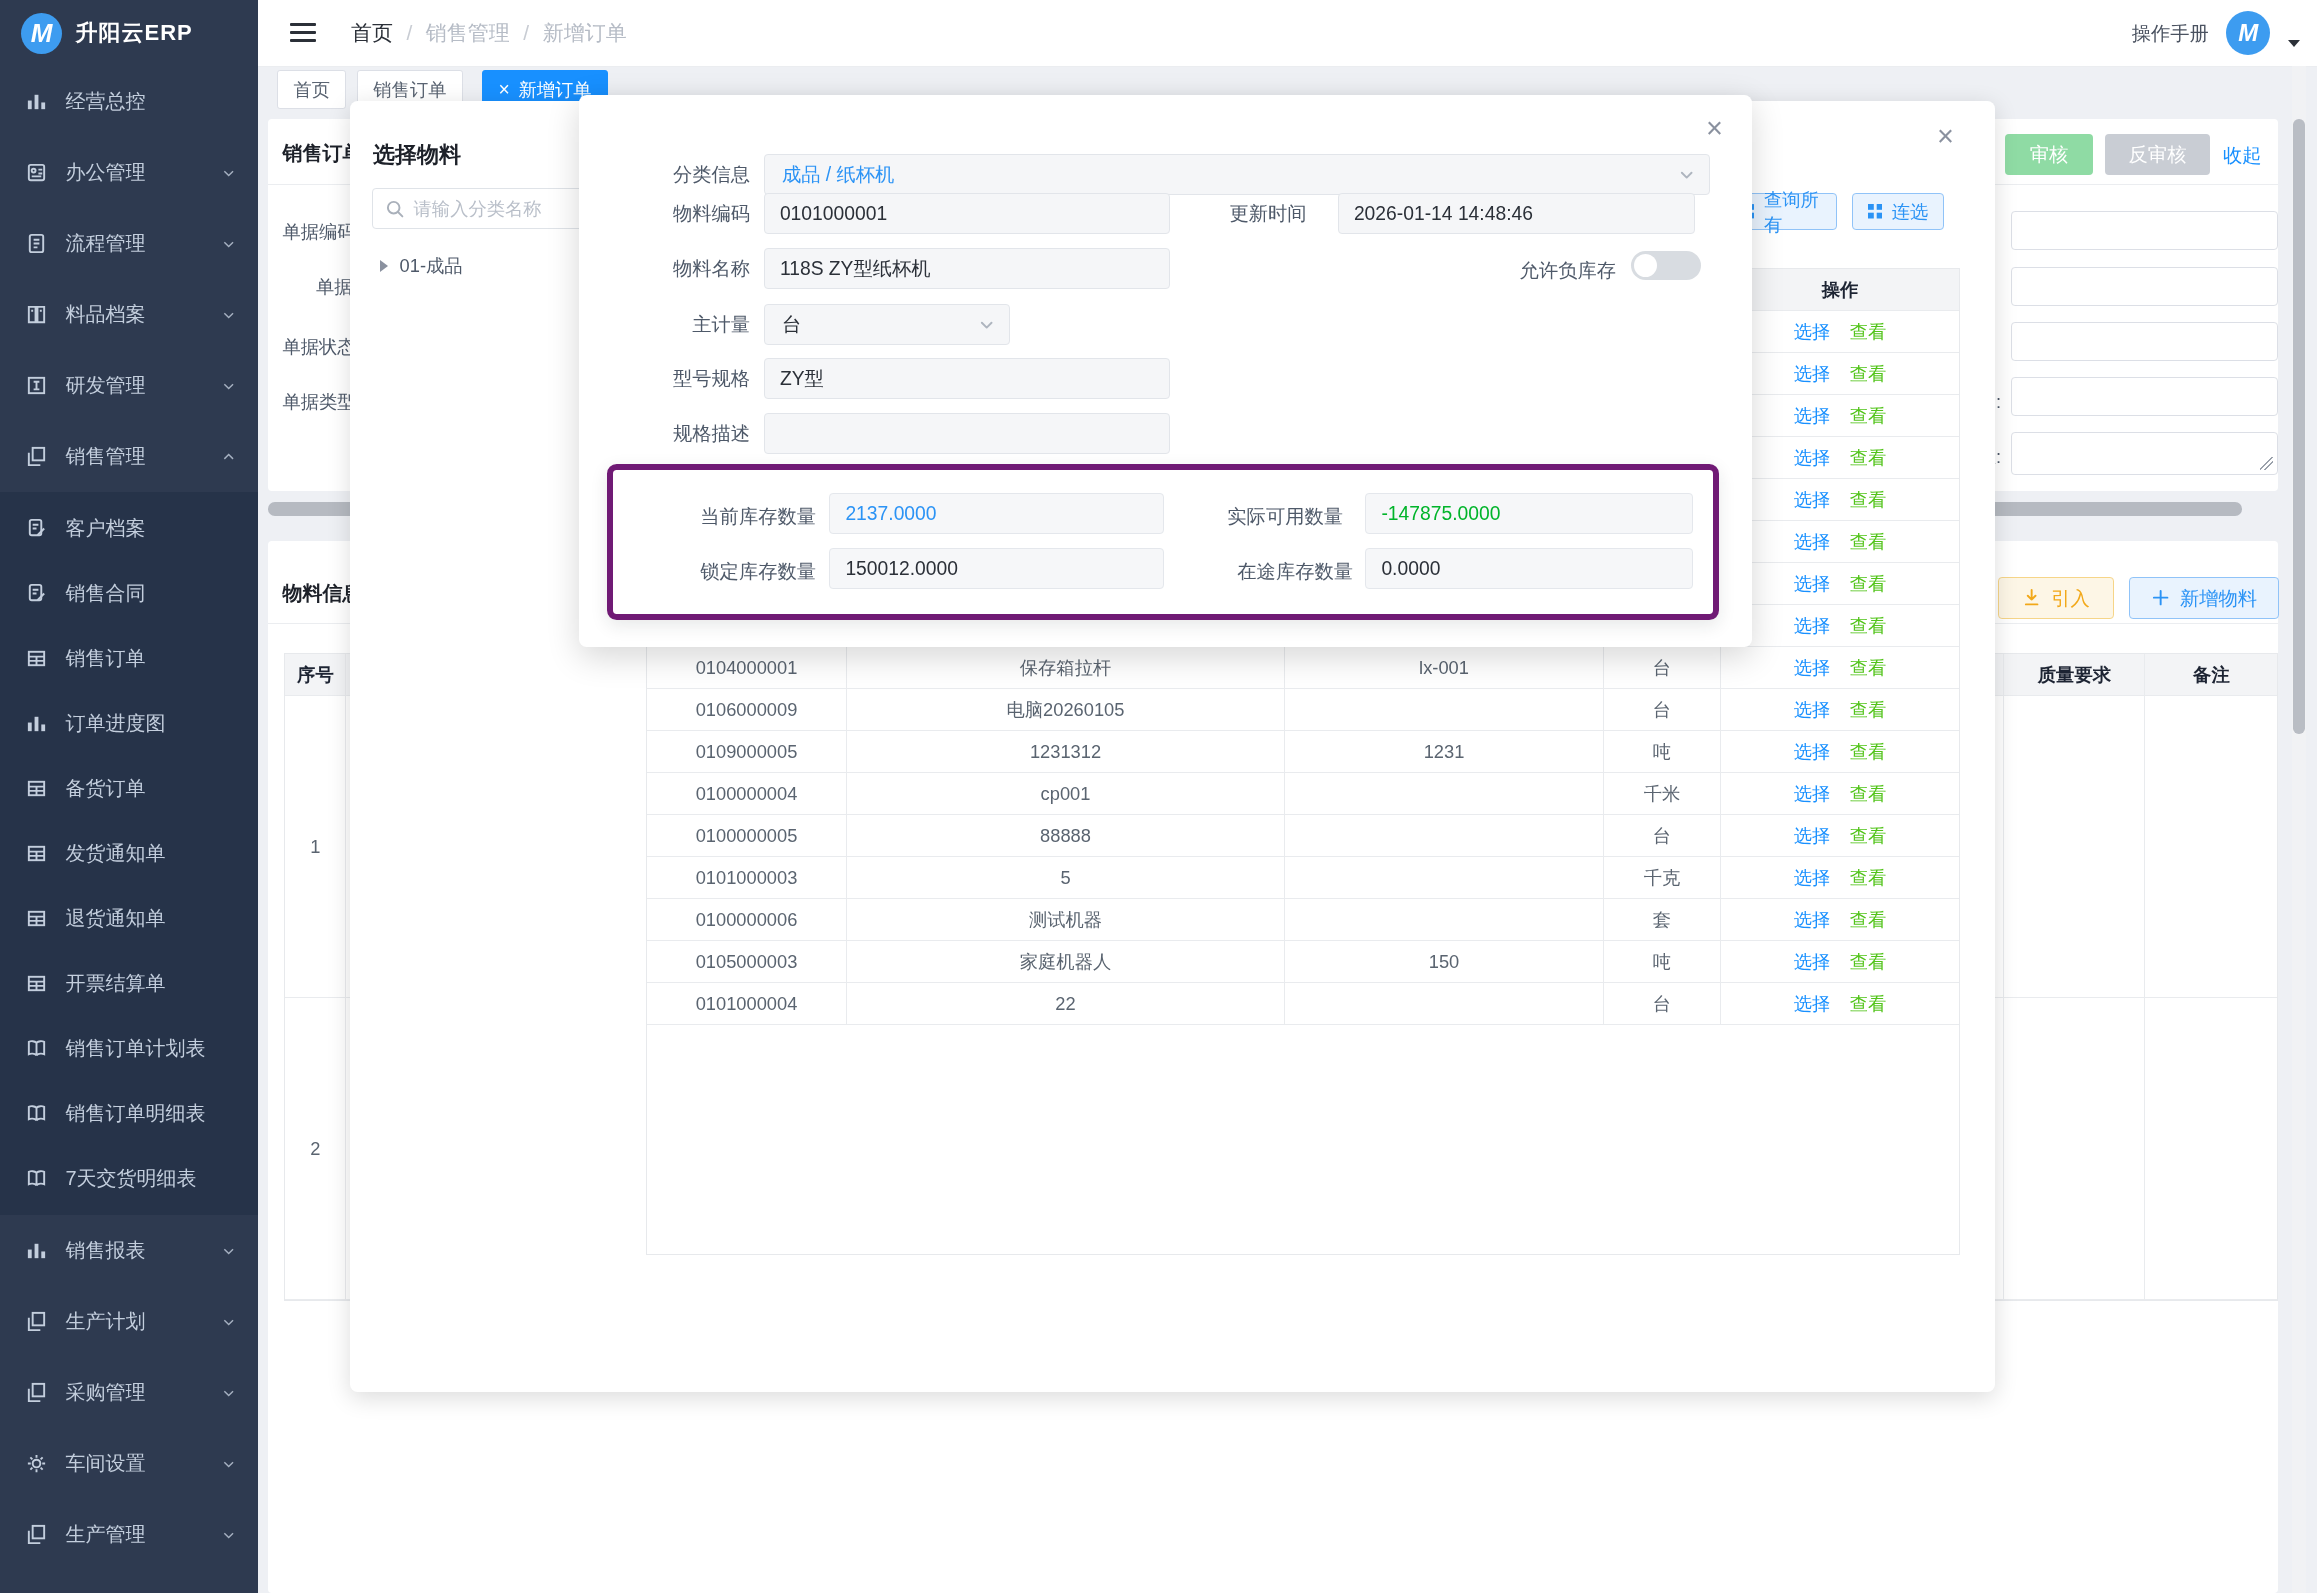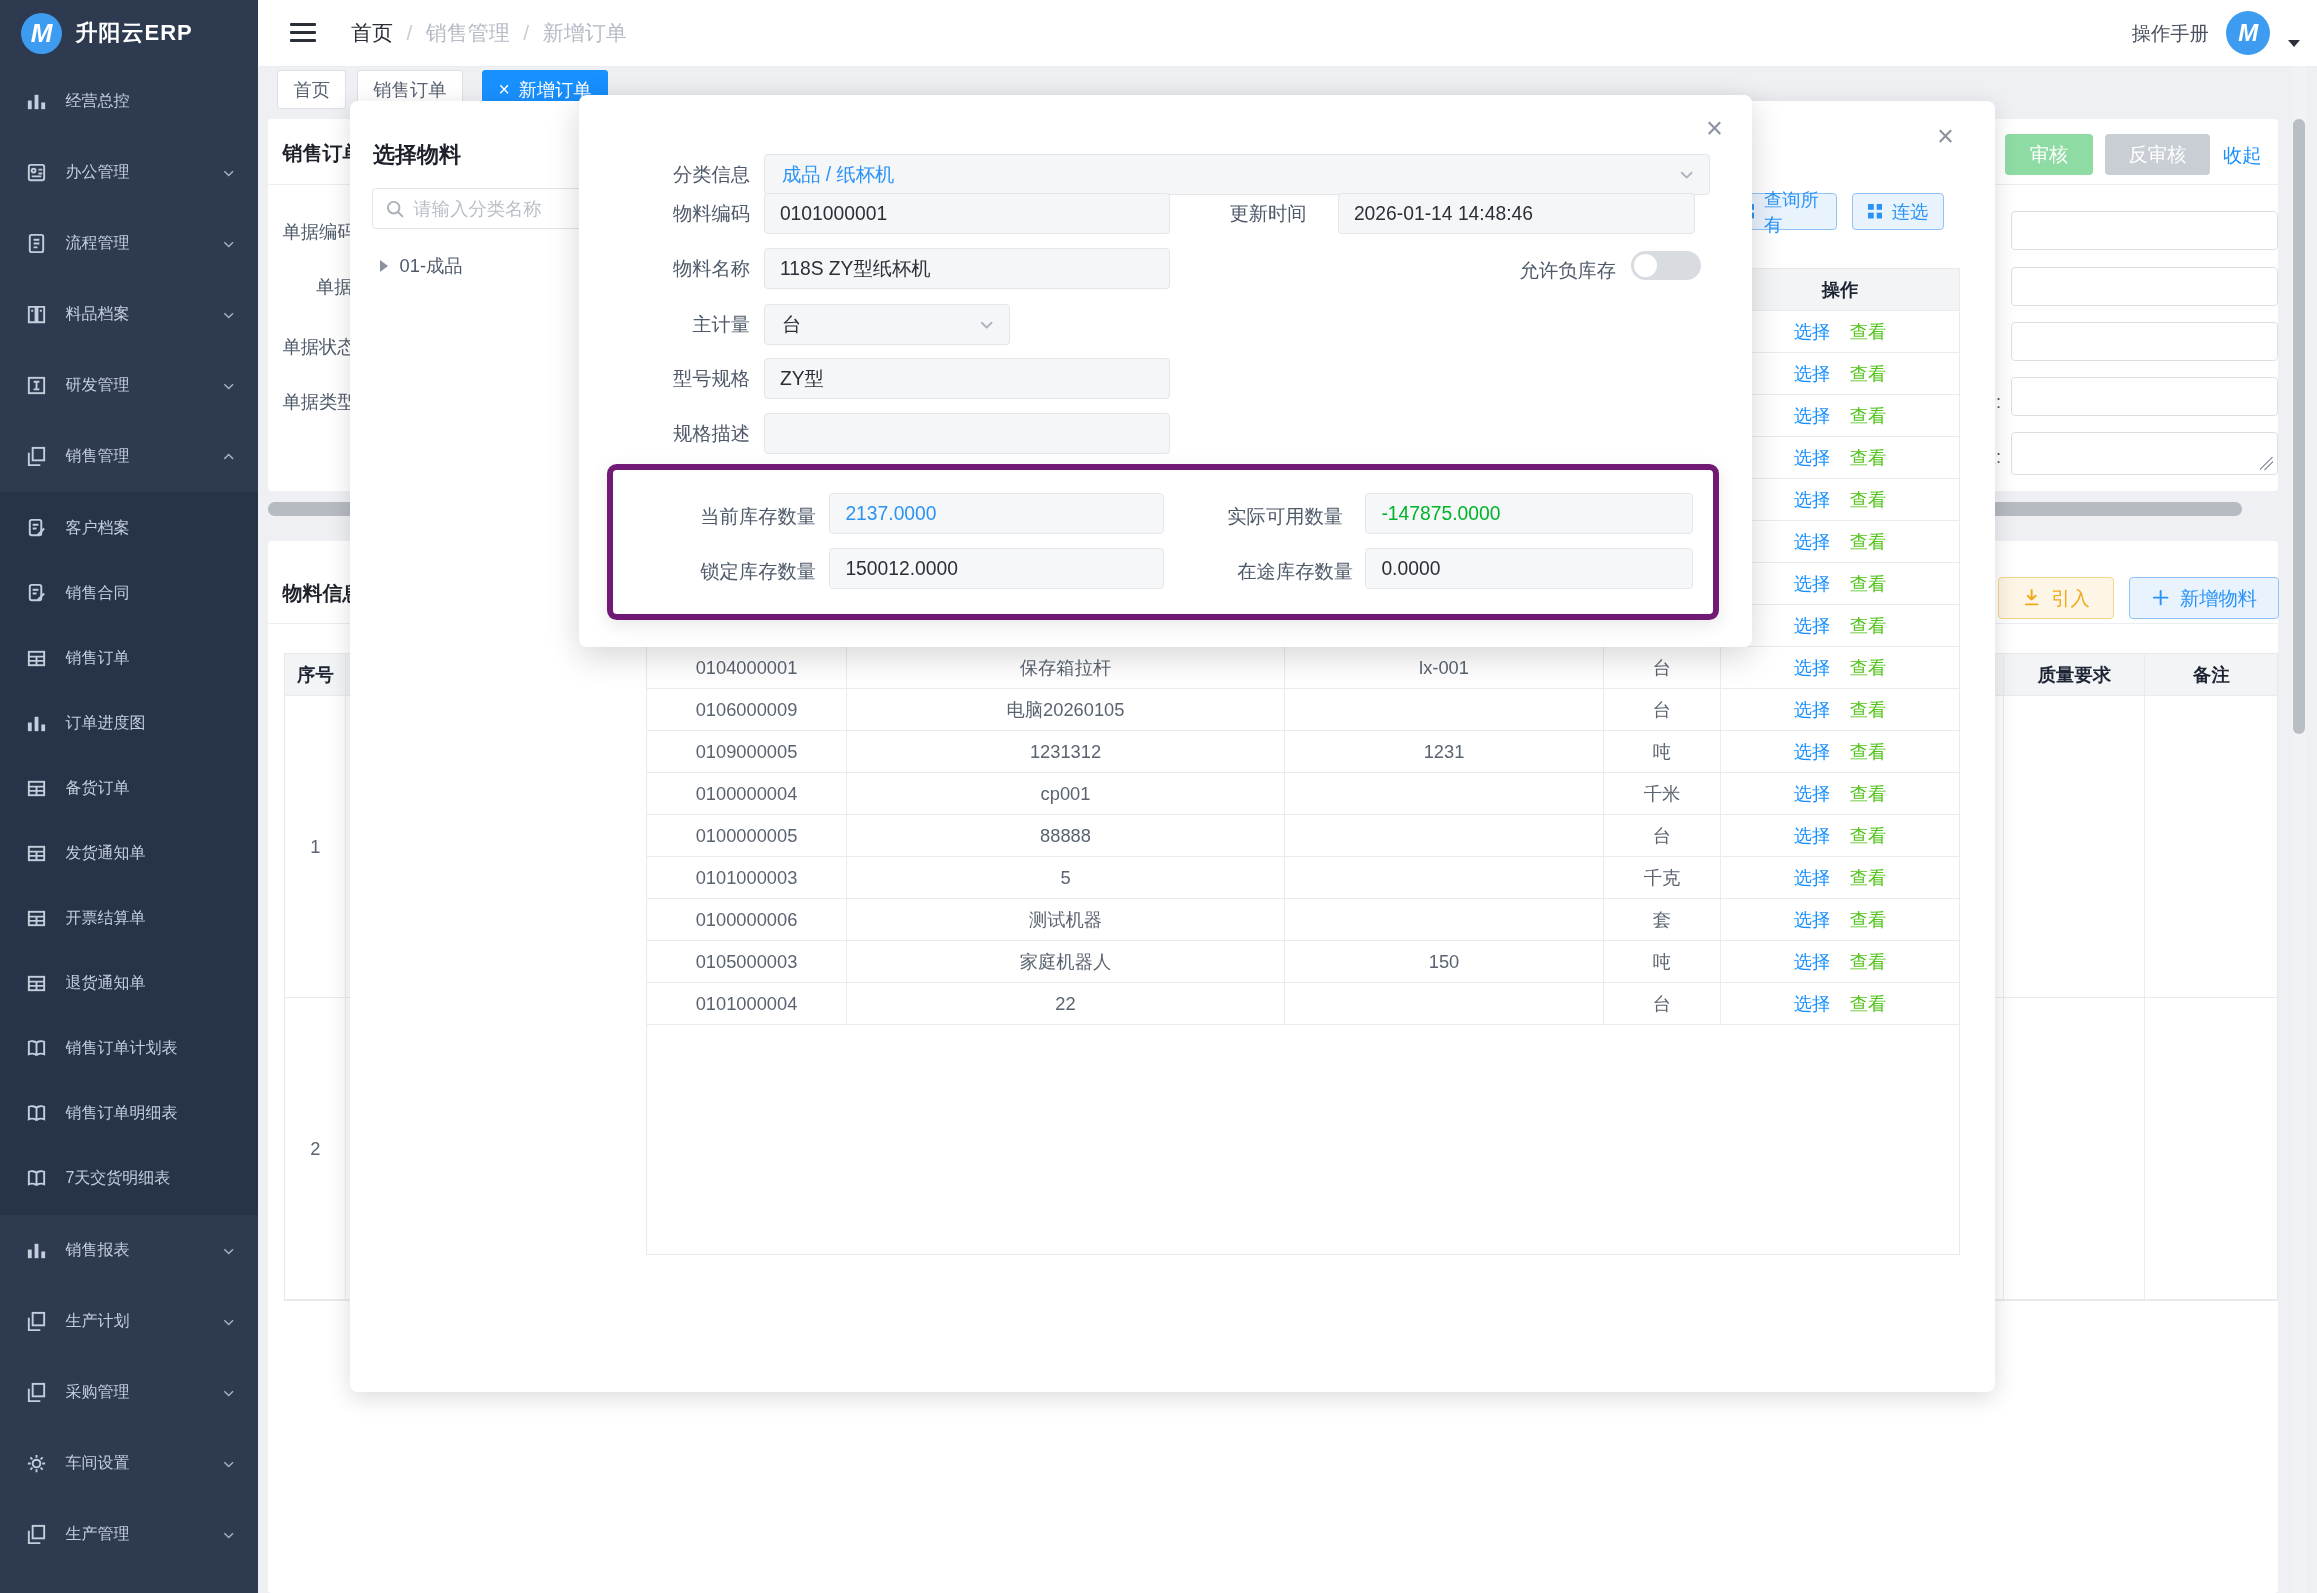--- a/index.html
+++ b/index.html
@@ -10,21 +10,21 @@
   .logo{height:66px;display:flex;align-items:center;padding-left:21px;gap:13.5px;}
   .logo-badge{width:41px;height:41px;border-radius:50%;background:#3d9cf0;color:#fff;display:flex;
               align-items:center;justify-content:center;font-size:26px;font-style:italic;font-weight:bold;flex:none;}
   .app-title{color:#fff;font-size:22px;font-weight:bold;letter-spacing:1px;white-space:nowrap;}
   .side-item{display:flex;align-items:center;padding:0 19.3px 0 24px;cursor:pointer;white-space:nowrap;}
   .side-item.top{height:71px;}
   .side-item.sub{height:65px;}
   .submenu{background:#263349;padding:3.9px 0;}
   .sicon{width:25px;height:25px;margin-right:16.4px;flex:none;display:flex;align-items:center;justify-content:center;}
   .sicon svg{width:23px;height:23px;}
-  .slabel{font-size:16px;flex:1;overflow:hidden;}
+  .slabel{font-size:20px;flex:1;overflow:hidden;}
   .schev{width:19.3px;flex:none;display:flex;align-items:center;justify-content:center;opacity:.8;}
   .schev svg{width:17.4px;height:17.4px;}
   
   .topbar{position:absolute;left:258px;top:0;width:2059px;height:66px;background:#fff;border-bottom:1px solid #ebedf0;z-index:2;}
   .hamburger{position:absolute;left:32px;top:23px;width:26px;height:19.3px;display:flex;flex-direction:column;justify-content:space-between;cursor:pointer;}
   .hamburger span{display:block;height:2.9px;background:#2b3038;border-radius:1px;}
   .breadcrumb{position:absolute;left:93px;top:19.3px;font-size:21px;display:flex;gap:13.5px;align-items:center;}
   .bc-item{color:#b6bcc6;}
   .bc-item.first{color:#2b3038;}
   .bc-sep{color:#c8ccd3;}
@@ -250,30 +250,30 @@
             </span>
             <span class="slabel">发货通知单</span>
           </div>
           <div class="side-item sub">
             <span class="sicon">
               <svg viewBox="0 0 24 24" fill="none" stroke="currentColor" stroke-width="2">
                 <rect x="4" y="5" width="16" height="14"></rect>
                 <path d="M4 10h16M12 10v9M4 14.5h16"></path>
               </svg>
             </span>
-            <span class="slabel">开票结算单</span>
+            <span class="slabel">退货通知单</span>
           </div>
           <div class="side-item sub">
             <span class="sicon">
               <svg viewBox="0 0 24 24" fill="none" stroke="currentColor" stroke-width="2">
                 <rect x="4" y="5" width="16" height="14"></rect>
                 <path d="M4 10h16M12 10v9M4 14.5h16"></path>
               </svg>
             </span>
-            <span class="slabel">退货通知单</span>
+            <span class="slabel">开票结算单</span>
           </div>
           <div class="side-item sub">
             <span class="sicon">
               <svg viewBox="0 0 24 24" fill="none" stroke="currentColor" stroke-width="2">
                 <path d="M12 6C10 4 6 4 4 5v13c2-1 6-1 8 1M12 6c2-2 6-2 8-1v13c-2-1-6-1-8 1M12 6v13"></path>
               </svg>
             </span>
             <span class="slabel">销售订单计划表</span>
           </div>
           <div class="side-item sub">

